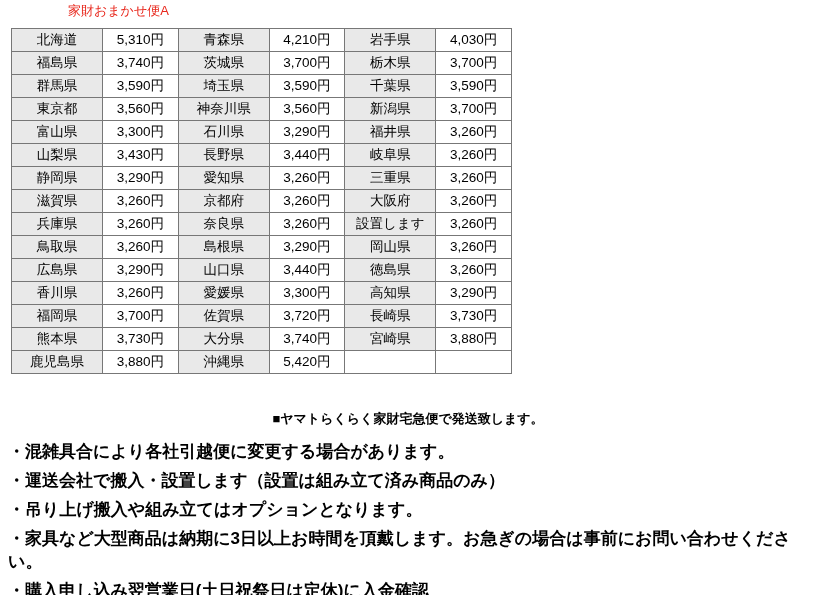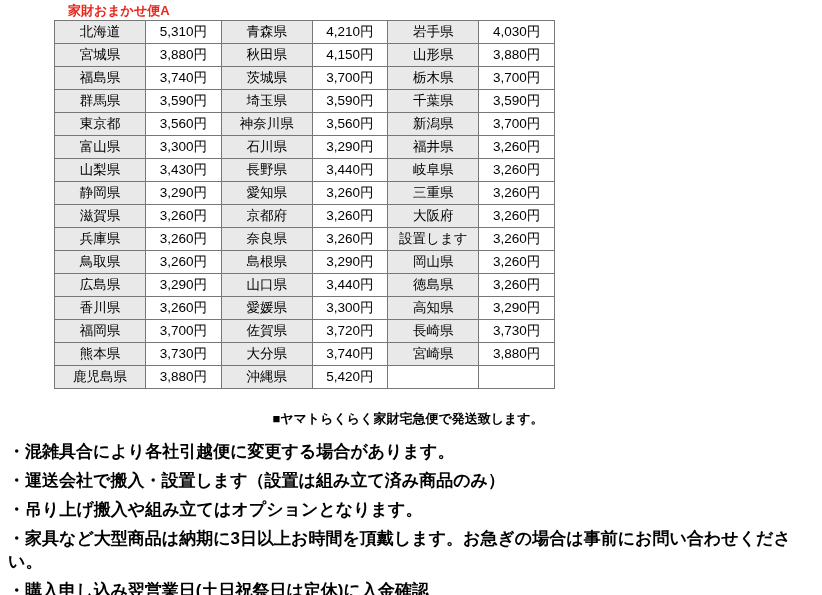--- a/index.html
+++ b/index.html
@@ -18,32 +18,31 @@
     position: relative;
     width: 822px;
     height: 595px;
   }
   .title {
     position: absolute;
     left: 68px;
     top: 2px;
     font-size: 13px;
     color: #e8271c;
-    font-weight: bold;
+    font-weight: normal;
     letter-spacing: 0px;
     white-space: nowrap;
   }
   table.fee-table {
     position: absolute;
     left: 11px;
-    top: 20px;
+    top: 28px;
     border-collapse: collapse;
     table-layout: fixed;
     width: 501px;
-    margin-left: 43px;
   }
   table.fee-table td {
     border: 1px solid #777777;
     height: 23px;
     font-size: 13.5px;
     padding: 0;
     vertical-align: middle;
     box-sizing: border-box;
   }
   td.pref {
@@ -95,28 +94,20 @@
 
   <table class="fee-table">
     <tbody>
       <tr>
         <td class="pref">北海道</td>
         <td class="price">5,310円</td>
         <td class="pref">青森県</td>
         <td class="price">4,210円</td>
         <td class="pref">岩手県</td>
         <td class="price">4,030円</td>
-      </tr>
-      <tr>
-        <td class="pref">宮城県</td>
-        <td class="price">3,880円</td>
-        <td class="pref">秋田県</td>
-        <td class="price">4,150円</td>
-        <td class="pref">山形県</td>
-        <td class="price">3,880円</td>
       </tr>
       <tr>
         <td class="pref">福島県</td>
         <td class="price">3,740円</td>
         <td class="pref">茨城県</td>
         <td class="price">3,700円</td>
         <td class="pref">栃木県</td>
         <td class="price">3,700円</td>
       </tr>
       <tr>

